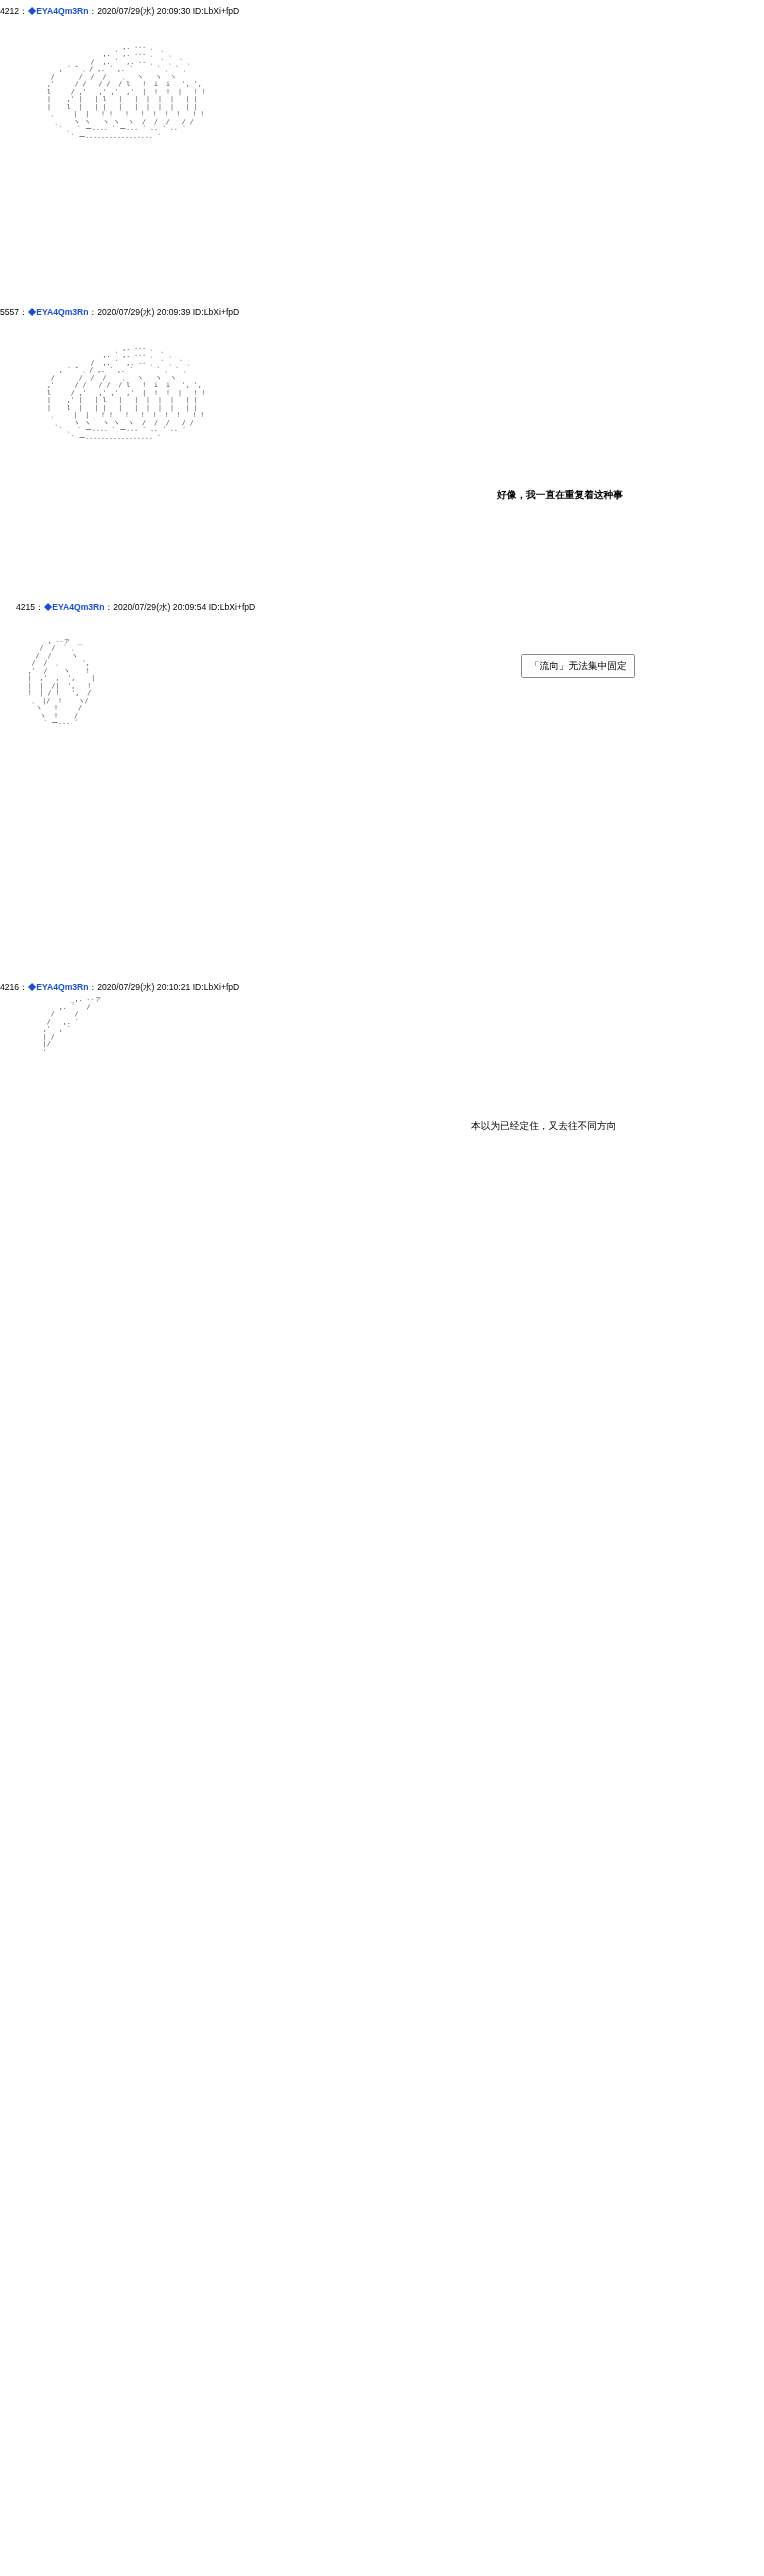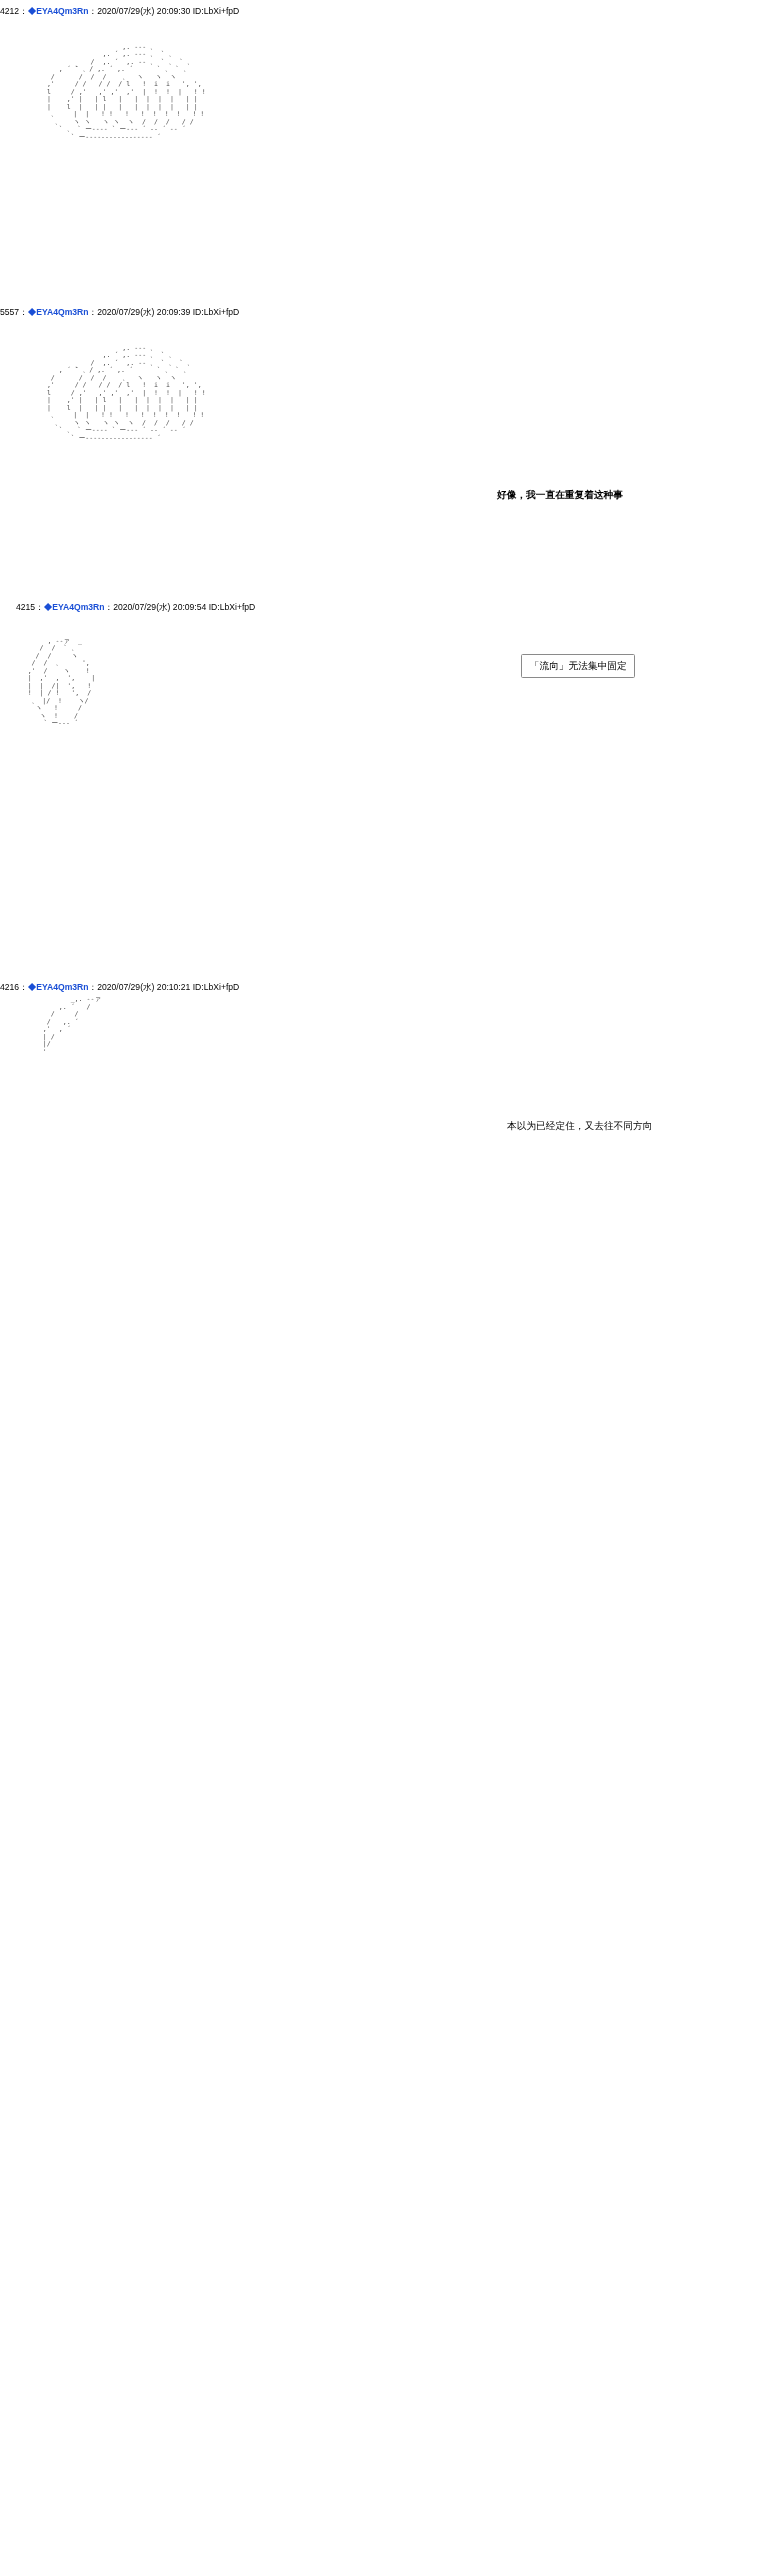--- a/index.html
+++ b/index.html
@@ -121,16 +121,16 @@
     <span class="num">4216</span><span class="sep">：</span><span class="diamond">◆</span><span class="name">EYA4Qm3Rn</span><span class="sep">：</span><span class="date">2020/07/29(水) 20:10:21</span>&nbsp;<span class="id">ID:LbXi+fpD</span>
   </div>
   <pre class="aa" style="top:986px;left:23px;margin-top:10px;">            _,. -‐ァ
          ,. ´   /
        /     /
       /   ,. ´
      ,'  , ´
      | /
      |/
      '</pre>
-  <div class="say" style="top:1119px;left:507px;">本以为已经定住，又去往不同方向</div>
+  <div class="say" style="top:1119px;left:471px;">本以为已经定住，又去往不同方向</div>
 
 </div>
 
 
 </body></html>

